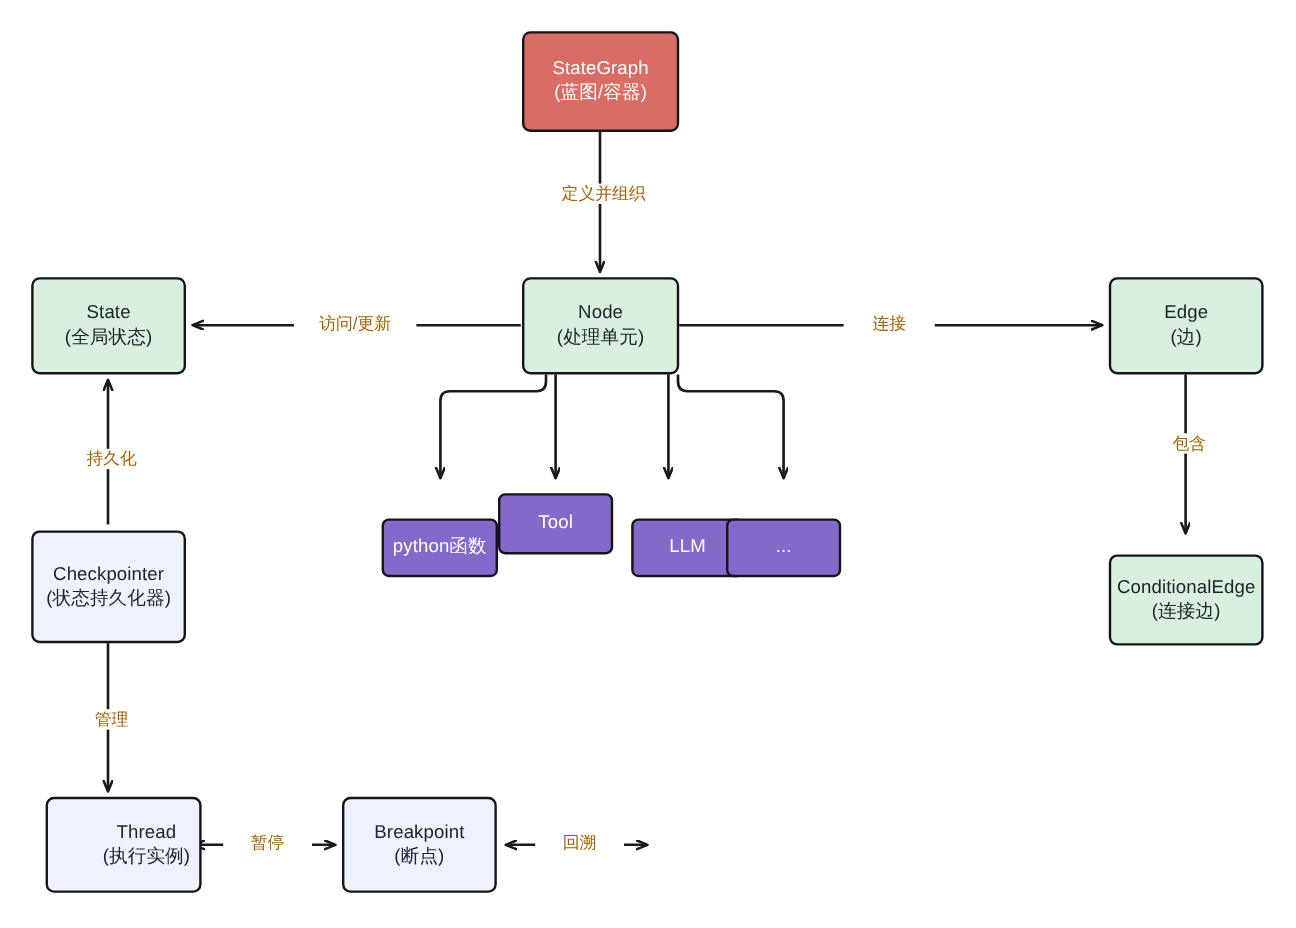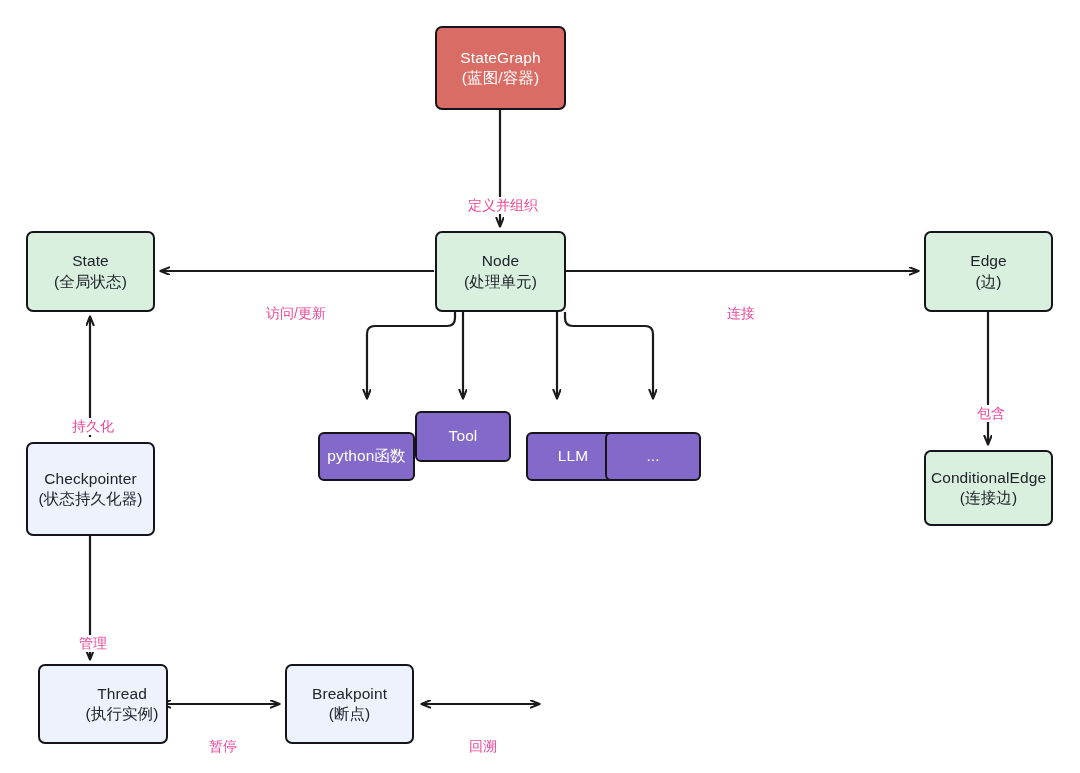--- a/index.html
+++ b/index.html
@@ -66,27 +66,26 @@
   .fill-purple {
     background: #8369c9;
     color: #ffffff;
     border-radius: 6px;
     margin-top: 29px;
   }
   
   .edge-label {
     position: absolute;
     font-size: 14px;
-    color: #ec4899;
+    color: #a16207;
     background: #ffffff;
     white-space: nowrap;
     text-align: center;
     line-height: 1.1;
     padding: 1px 3px;
-    margin-top: 44px;
   }
 </style>
 </head>
 <body>
 
 <div id="canvas">
 
   <svg id="edge-layer" viewBox="0 0 1080 773" width="1080" height="773">
     <defs>
       <marker id="arrowhead" markerWidth="11" markerHeight="11" refX="8.6" refY="4" orient="auto" markerUnits="userSpaceOnUse">
@@ -151,21 +150,21 @@
   <div class="node fill-green" style="left:26px; top:231px; width:129px; height:81px;">
     <span class="ln">State</span>
     <span class="ln">(全局状态)</span>
   </div>
 
   <div class="node fill-green" style="left:924px; top:231px; width:129px; height:81px;">
     <span class="ln">Edge</span>
     <span class="ln">(边)</span>
   </div>
 
-  <div class="node fill-green" style="left:924px; top:450px; width:129px; height:76px;">
+  <div class="node fill-green" style="left:924px; top:462px; width:129px; height:76px;">
     <span class="ln wrap">ConditionalEdge</span>
     <span class="ln">(连接边)</span>
   </div>
 
   <div class="node fill-blue" style="left:26px; top:442px; width:129px; height:94px;">
     <span class="ln">Checkpointer</span>
     <span class="ln wrap">(状态持久化器)</span>
   </div>
 
   <div class="node fill-blue" style="left:38px; top:664px; width:130px; height:80px;padding-left:44px;">

